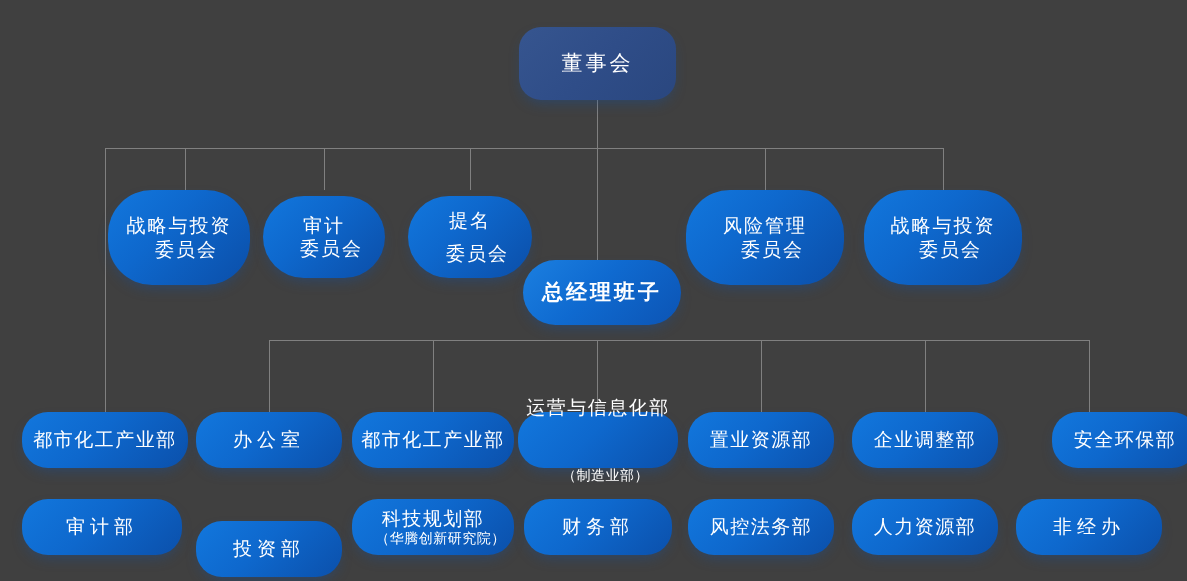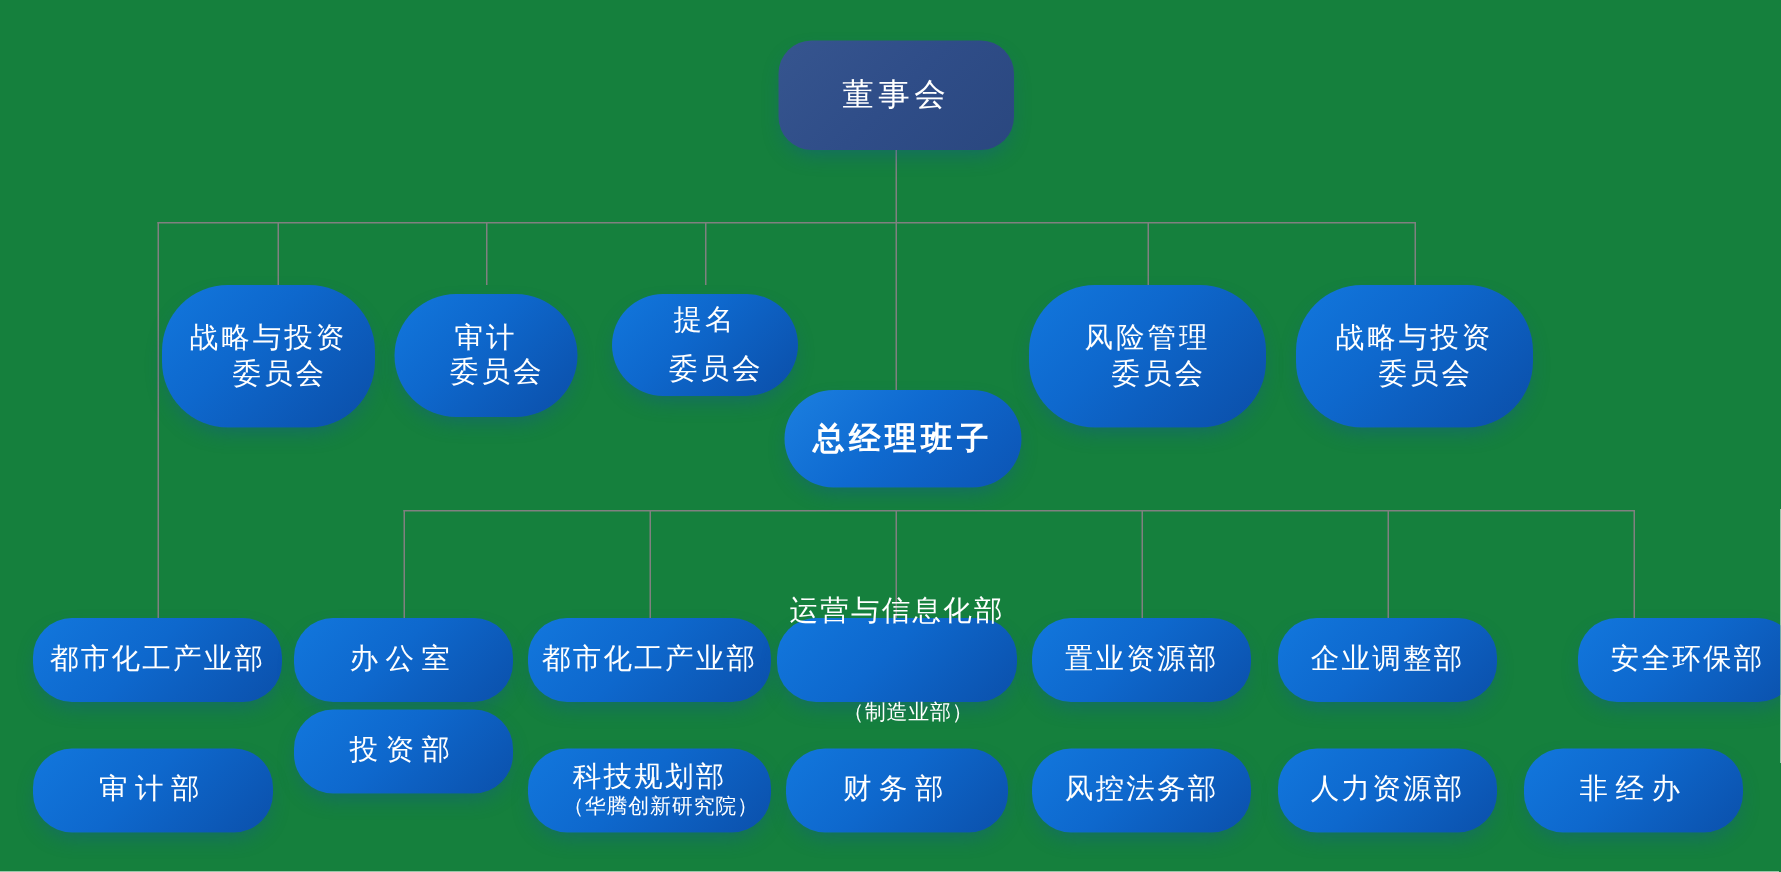--- a/index.html
+++ b/index.html
@@ -7,21 +7,21 @@
     padding: 0;
     background: #ffffff;
   }
   body {
     font-family: "Liberation Serif", "DejaVu Serif", serif;
   }
   #org-chart {
     position: relative;
     width: 1187px;
     height: 581px;
-    background: #15803d;
+    background: #404040;
     overflow: hidden;
   }
 
   
   .conn {
     position: absolute;
     background: #808080;
   }
   .conn.h { height: 1px; }
   .conn.v { width: 1px; }
@@ -118,21 +118,21 @@
   <div class="node committee" style="left:108px; top:190px; width:142px; height:95px;">
     <span class="line1">战略与投资</span>
     <span class="line2">委员会</span>
   </div>
 
   <div class="node committee" style="left:263px; top:196px; width:122px; height:82px;">
     <span class="line1">审计</span>
     <span class="line2">委员会</span>
   </div>
 
-  <div class="node committee" style="left:408px; top:196px; width:124px; height:68px;gap:10px;">
+  <div class="node committee" style="left:408px; top:196px; width:124px; height:82px;gap:10px;">
     <span class="line1">提名</span>
     <span class="line2">委员会</span>
   </div>
 
   <div class="node committee" style="left:686px; top:190px; width:158px; height:95px;">
     <span class="line1">风险管理</span>
     <span class="line2">委员会</span>
   </div>
 
   <div class="node committee" style="left:864px; top:190px; width:158px; height:95px;">
@@ -170,21 +170,21 @@
   </div>
 
   <div class="node dept" style="left:1052px; top:412px; width:146px; height:56px;">
     <span class="line1">安全环保部</span>
   </div>
 
   <div class="node dept wide-letter" style="left:22px; top:499px; width:160px; height:56px;">
     <span class="line1">审计部</span>
   </div>
 
-  <div class="node dept wide-letter" style="left:196px; top:473px; width:146px; height:56px;">
+  <div class="node dept wide-letter" style="left:196px; top:521px; width:146px; height:56px;">
     <span class="line1">投资部</span>
   </div>
 
   <div class="node dept" style="left:352px; top:499px; width:162px; height:56px;">
     <span class="line1">科技规划部</span>
     <span class="line2">（华腾创新研究院）</span>
   </div>
 
   <div class="node dept wide-letter" style="left:524px; top:499px; width:148px; height:56px;justify-content:center;">
     <span class="line1">财务部</span>

